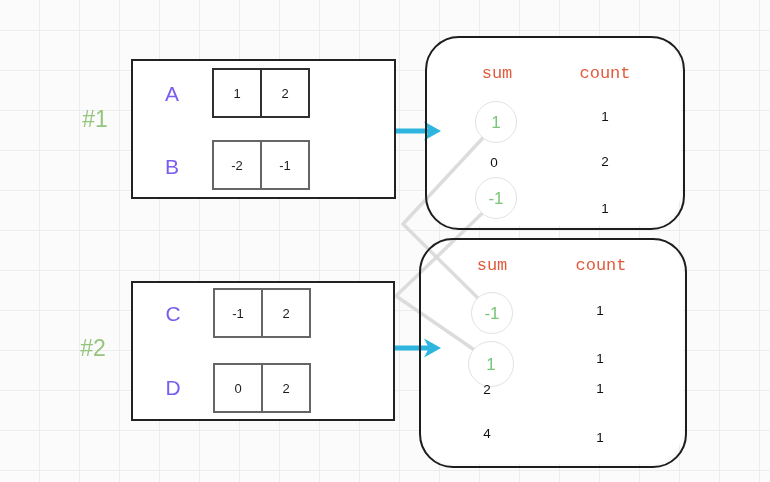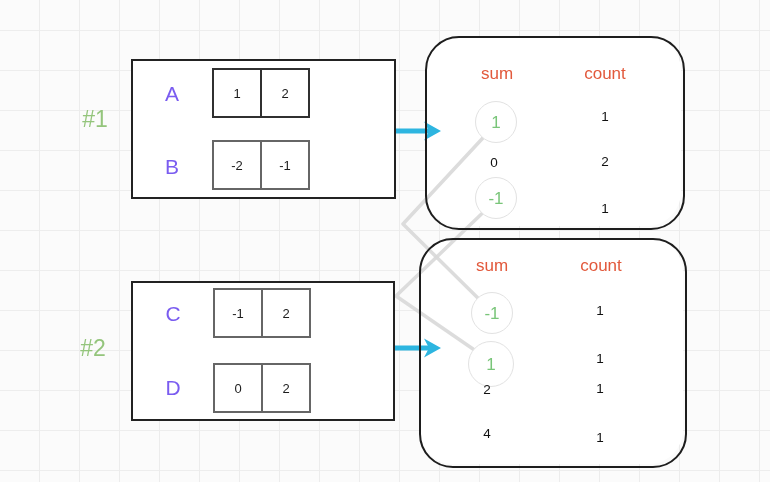--- a/index.html
+++ b/index.html
@@ -35,21 +35,21 @@
   .cells .cell + .cell{margin-left:-2px;}
   .cells-dark .cell{border:2px solid #303030;}
   .cells-gray .cell{border:2px solid #666666;}
   
   .panel-bg{position:absolute;background:#ffffff;border-radius:34px;z-index:1;}
   .panel{position:absolute;border:2px solid #1d1d1d;border-radius:34px;z-index:3;background:transparent;}
   .panel1-geo{left:425px;top:36px;width:256px;height:190px;}
   .panel2-geo{left:419px;top:238px;width:264px;height:226px;}
   .col-header{
     position:absolute;transform:translate(-50%,-50%);
-    color:#e2593c;font-size:17px;line-height:1;z-index:4;white-space:nowrap;
+    color:#e2593c;font-size:17px;line-height:1;z-index:4;white-space:nowrap;font-family:Liberation Mono, monospace;
   }
   .plain-val{
     position:absolute;transform:translate(-50%,-50%);
     color:#111111;font-size:13.5px;line-height:1;z-index:4;
   }
   .circled-val{
     position:absolute;transform:translate(-50%,-50%);
     display:flex;align-items:center;justify-content:center;
     border:1.5px solid #e2e2e2;border-radius:50%;background:#ffffff;
     color:#79c579;font-size:17px;line-height:1;z-index:4;

